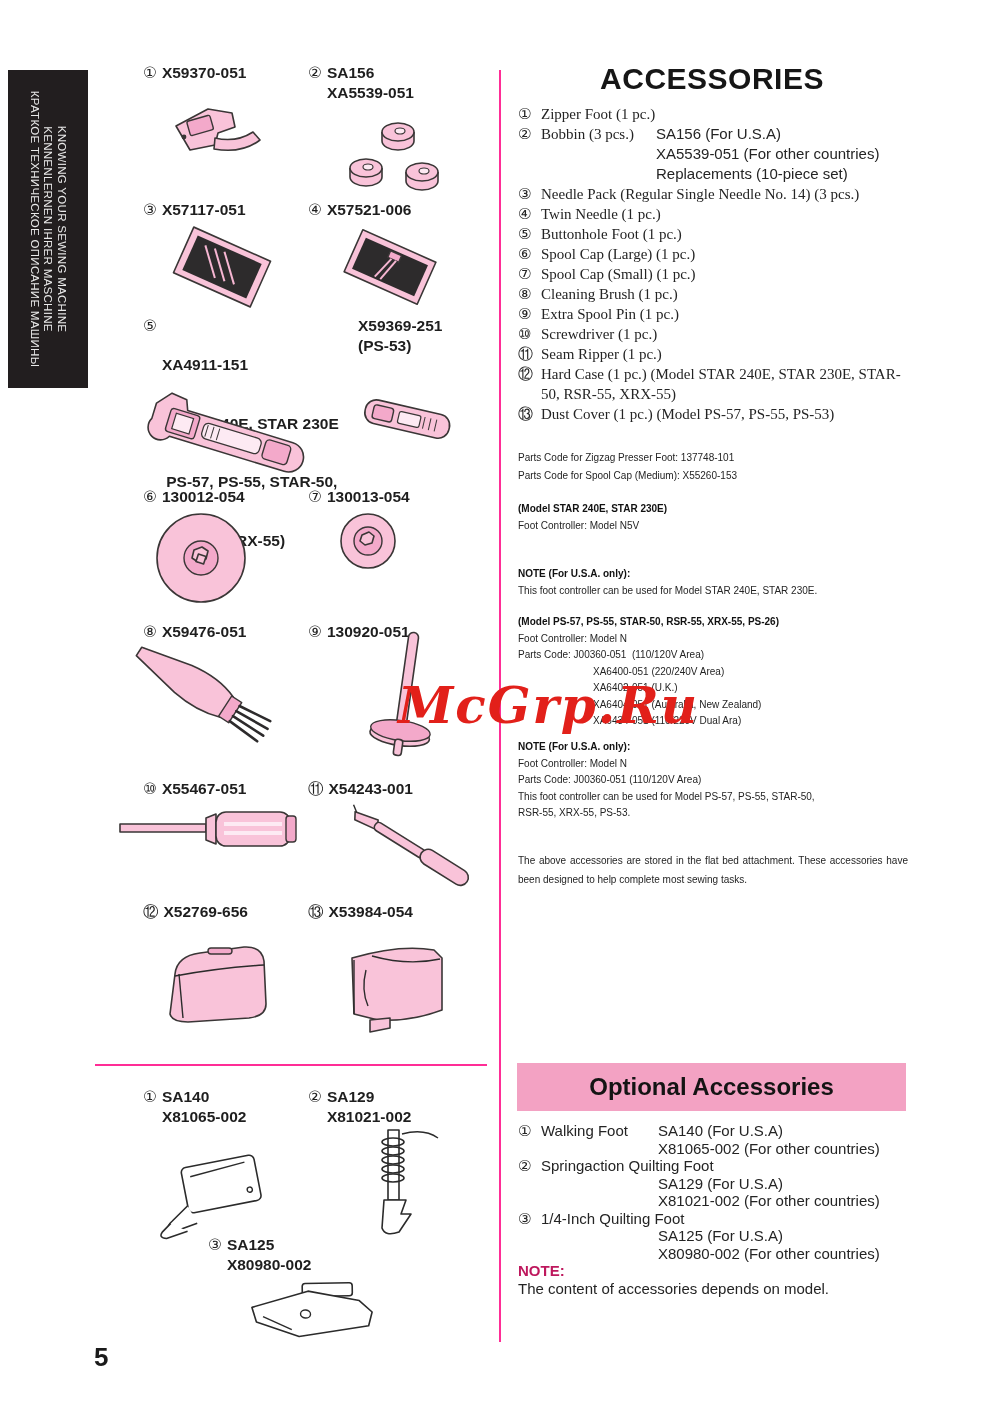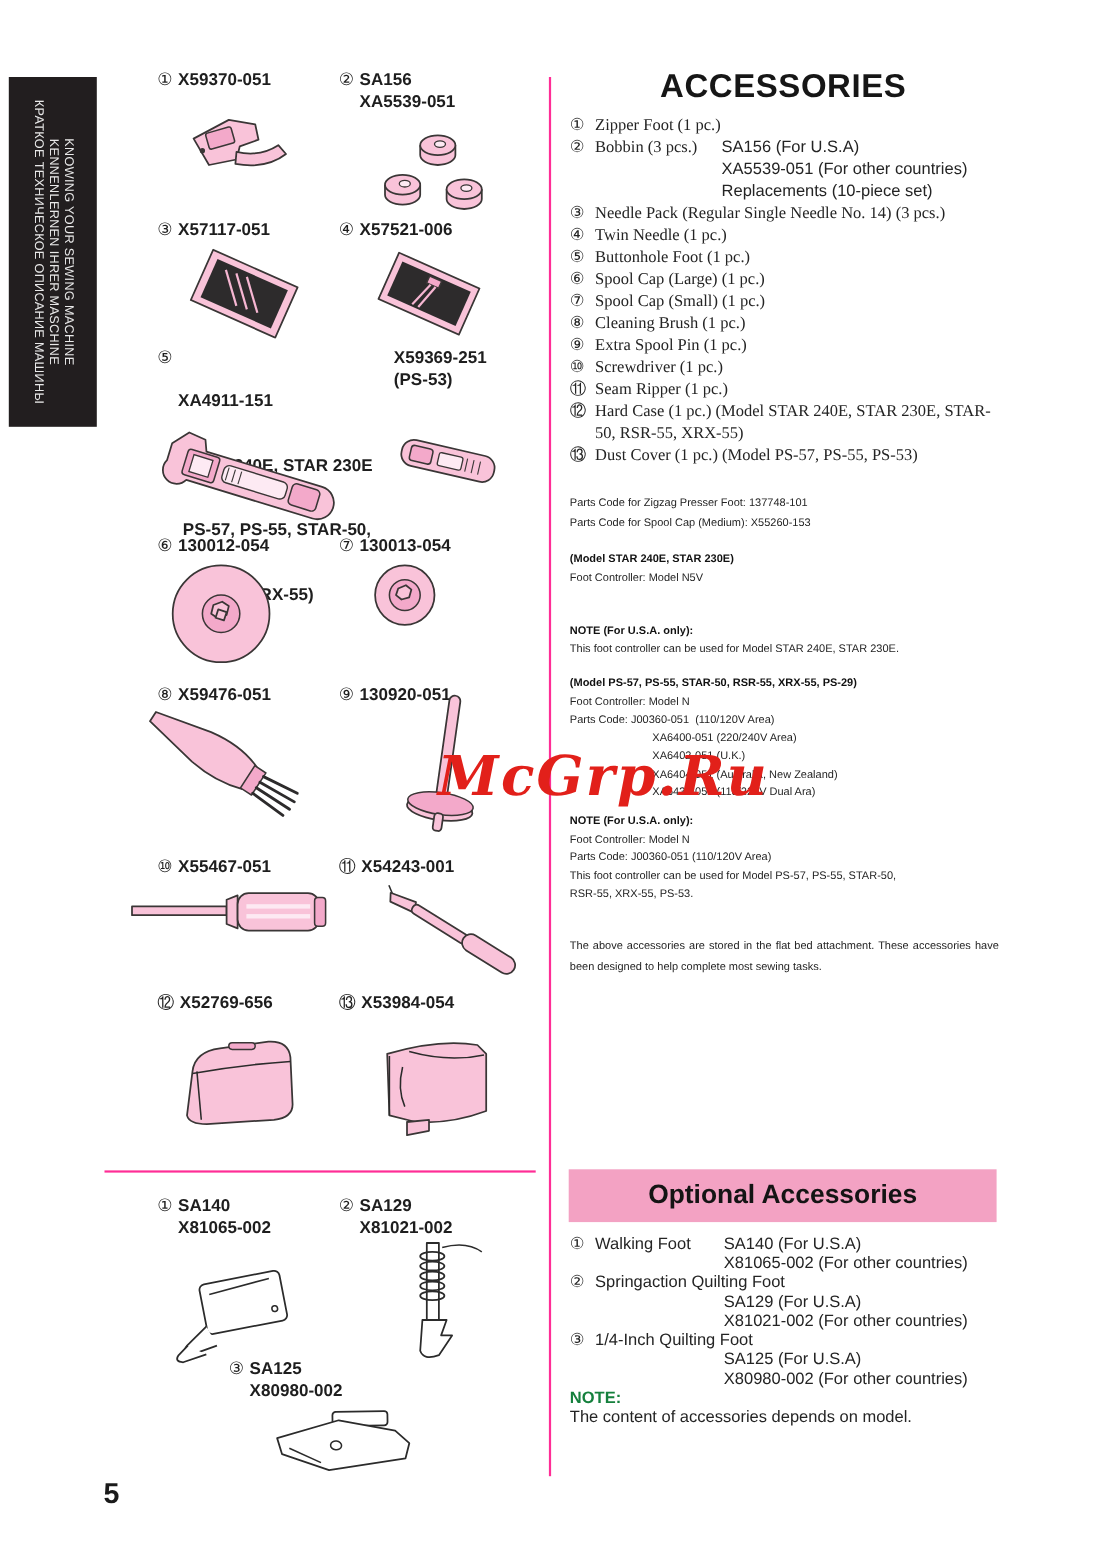--- a/index.html
+++ b/index.html
@@ -29,21 +29,21 @@
              font-size:30px;font-weight:bold;letter-spacing:.5px;color:#161616;}
   .acc-list{position:absolute;left:518px;top:104px;width:392px;font-size:15px;line-height:20px;color:#242424;}
   .acc-item{display:flex;}
   .acc-item .cnum{width:23px;flex:none;}
   .acc-item .txt{flex:1;font-family:Liberation Serif, serif;}
   .acc-item .txt.w115{flex:none;width:115px;}
   .codes{flex:1;}
   .codes span{display:block;}
   .rblock{position:absolute;left:518px;width:390px;font-size:10px;line-height:18px;color:#242424;}
   .rblock .bold{font-weight:bold;color:#111;}
-  .bold{font-weight:bold;color:#15803d;}
+  .bold{font-weight:bold;color:#be185d;}
   .ind75{padding-left:75px;}
   .pre{white-space:pre;}
   .just{text-align:justify;}
   .banner{position:absolute;left:517px;top:1063px;width:389px;height:48px;background:#f3a2c3;
           display:flex;align-items:center;justify-content:center;font-size:24px;font-weight:bold;color:#141414;}
   .opt-list{position:absolute;left:518px;top:1122px;width:390px;font-size:15px;line-height:17.5px;color:#242424;}
   .opt-list .row{display:flex;}
   .opt-list .cnum{width:23px;flex:none;}
   .opt-list .lbl{flex:none;width:117px;}
   .ind140{padding-left:140px;}
@@ -419,21 +419,21 @@
     <div class="bold">(Model STAR 240E, STAR 230E)</div>
     <div>Foot Controller: Model N5V</div>
   </div>
 
   <div class="rblock" style="top:565px;line-height:17px">
     <div class="bold">NOTE (For U.S.A. only):</div>
     <div>This foot controller can be used for Model STAR 240E, STAR 230E.</div>
   </div>
 
   <div class="rblock" style="top:614px;line-height:16.5px">
-    <div class="bold">(Model PS-57, PS-55, STAR-50, RSR-55, XRX-55, PS-29)</div>
+    <div class="bold">(Model PS-57, PS-55, STAR-50, RSR-55, XRX-55, PS-26)</div>
     <div>Foot Controller: Model N</div>
     <div class="pre">Parts Code: J00360-051  (110/120V Area)</div>
     <div class="ind75">XA6400-051 (220/240V Area)</div>
     <div class="ind75">XA6402-051 (U.K.)</div>
     <div class="ind75">XA6404-051 (Australia, New Zealand)</div>
     <div class="ind75">XA6434-051 (110/220V Dual Ara)</div>
   </div>
 
   <div class="rblock" style="top:739px;line-height:16.5px">
     <div class="bold">NOTE (For U.S.A. only):</div>

